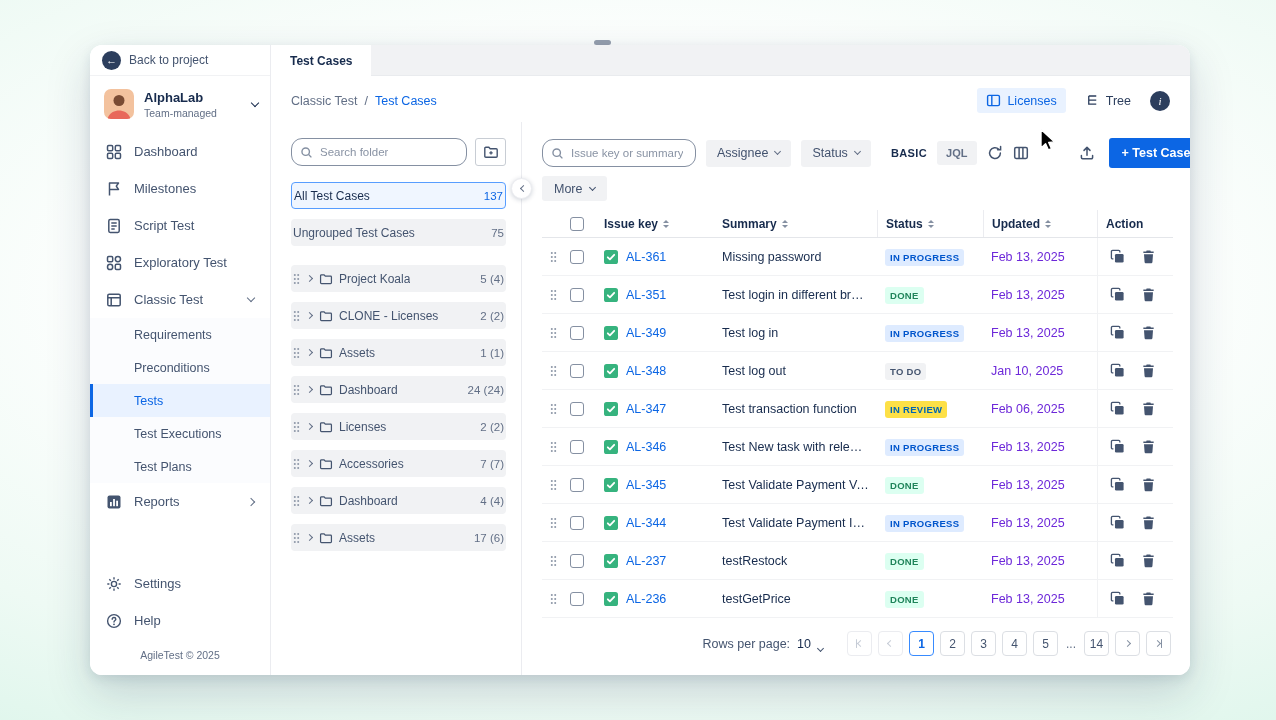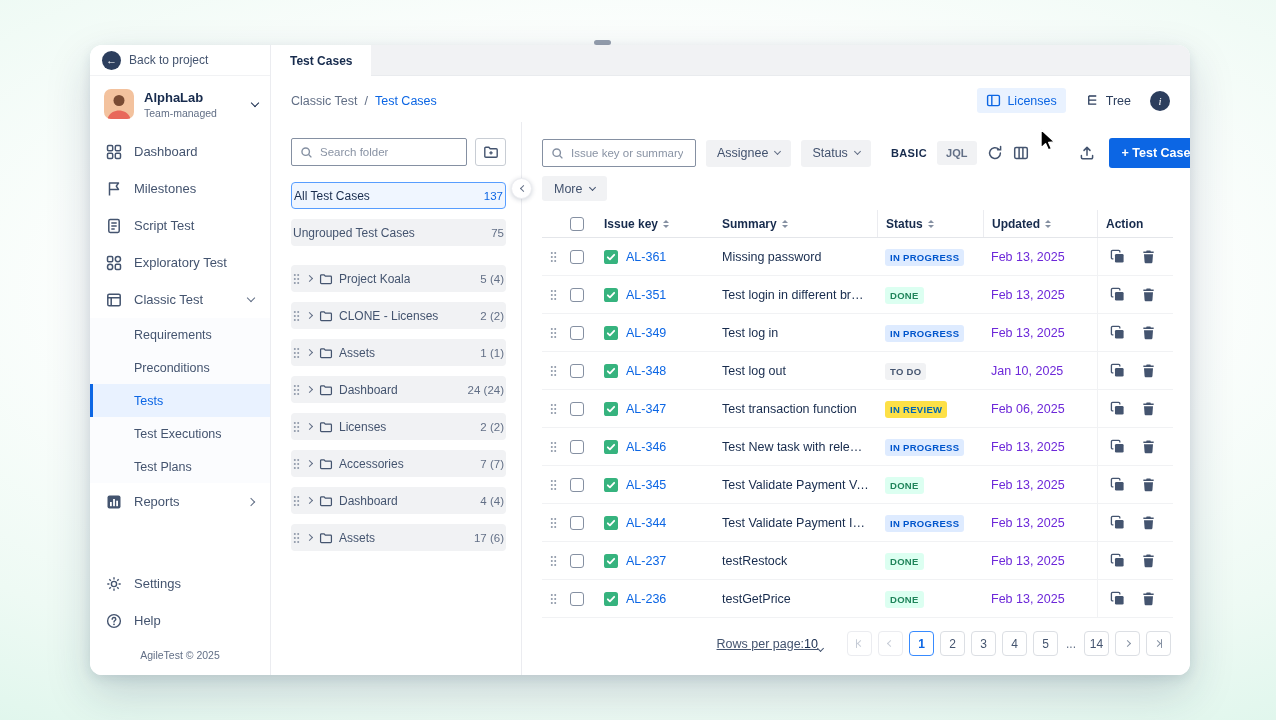--- a/index.html
+++ b/index.html
@@ -58,21 +58,21 @@
   .view-btn { display:flex; align-items:center; gap:6px; border:none; background:transparent; font-size:12.5px; cursor:pointer; padding:5px 9px; border-radius:3px; }
   .view-btn.sidebar-active { color:#0C66E4; background:#E9F2FF; font-weight:500; }
   .view-btn.tree { color:#2C3E5D; }
   .info-circle { width:20px; height:20px; border-radius:50%; background:#2C3E5D; color:#fff; font-size:11px; font-style:italic; font-family:"Liberation Serif",serif; display:flex; align-items:center; justify-content:center; cursor:pointer; }
 
   .main-row { flex:1; display:flex; min-height:0; }
 
   
   .folder-panel { width:251px; flex:none; padding:16px 15px 0 20px; border-right:1px solid #EBECF0; position:relative; }
   .folder-search-row { display:flex; gap:8px; margin-bottom:16px; }
-  .search-box { display:flex; align-items:center; gap:7px; border:1px solid #8590A2; border-radius:2px; height:28px; padding:1px 8px; flex:1; background:#fff; cursor:text; }
+  .search-box { display:flex; align-items:center; gap:7px; border:1px solid #8590A2; border-radius:11px; height:28px; padding:1px 8px; flex:1; background:#fff; cursor:text; }
   .search-box .placeholder { font-size:11.5px; color:#8993A4; white-space:nowrap; overflow:hidden; }
   .icon-btn { width:31px; height:28px; flex:none; border:1px solid #C8CDD4; border-radius:3px; background:#fff; display:flex; align-items:center; justify-content:center; cursor:pointer; }
 
   .folder-row { height:27px; display:flex; align-items:center; gap:6px; background:#F1F2F4; border-radius:4px; padding:0 2px; margin-bottom:10px; font-size:12px; color:#44546F; cursor:pointer; }
   .folder-row .folder-count { margin-left:auto; font-size:11.5px; color:#626F86; }
   .folder-row.all { background:#F0F6FF; border:1px solid #579DFF; color:#172B4D; font-weight:500; }
   .folder-row.all .folder-count { color:#0C66E4; font-weight:400; }
   .folder-row.ungrouped { margin-bottom:19px; }
   .folder-name { white-space:nowrap; overflow:hidden; text-overflow:ellipsis; }
   .drag-dots { width:7px; height:11px; flex:none; background-image:radial-gradient(#98A1B0 1px, transparent 1.3px); background-size:3.5px 4px; cursor:grab; }
@@ -115,21 +115,21 @@
   .badge { display:inline-block; font-size:9.5px; font-weight:700; letter-spacing:.3px; padding:3px 5px; border-radius:3px; white-space:nowrap; }
   .st-inprogress { background:#DEEBFF; color:#0055CC; }
   .st-done { background:#DCFFF1; color:#1F845A; }
   .st-todo { background:#F1F2F4; color:#44546F; }
   .st-inreview { background:#fde047; color:#0065B3; }
   .updated-cell { font-size:12.5px; color:#6d28d9; padding:0 8px; }
   .action-cell { display:flex; align-items:center; gap:12px; padding:0 10px; height:100%; border-left:1px solid #F1F2F4; }
   .row-icon { background:none; border:none; cursor:pointer; display:flex; align-items:center; padding:2px; }
 
   .pagination-row { display:flex; align-items:center; justify-content:flex-end; gap:24px; padding:13px 2px 0; flex:none; }
-  .rows-per-page { display:flex; align-items:flex-end; font-size:12.5px; color:#44546F; cursor:pointer;text-decoration:underline; }
+  .rows-per-page { display:flex; align-items:flex-end; gap:7px; font-size:12.5px; color:#44546F; cursor:pointer; }
   .rpp-value { color:#172B4D; }
   .rows-per-page .chev { color:#44546F; }
   .pager { display:flex; align-items:center; gap:6px; }
   .page-btn, .nav-btn { min-width:25px; height:25px; display:flex; align-items:center; justify-content:center; gap:1px; border:1px solid #DCDFE4; border-radius:4px; background:#fff; font-size:12px; color:#44546F; cursor:pointer; }
   .page-btn.active { border-color:#388BFF; color:#0C66E4; font-weight:700; }
   .page-ellipsis { font-size:12px; color:#626F86; padding:0 2px; }
   .nav-btn { color:#8590A2; }
   .nav-btn.disabled { color:#C6CCD6; border-color:#EBECF0; }
   .bar { width:1.5px; height:9px; background:currentColor; border-radius:1px; }
 

